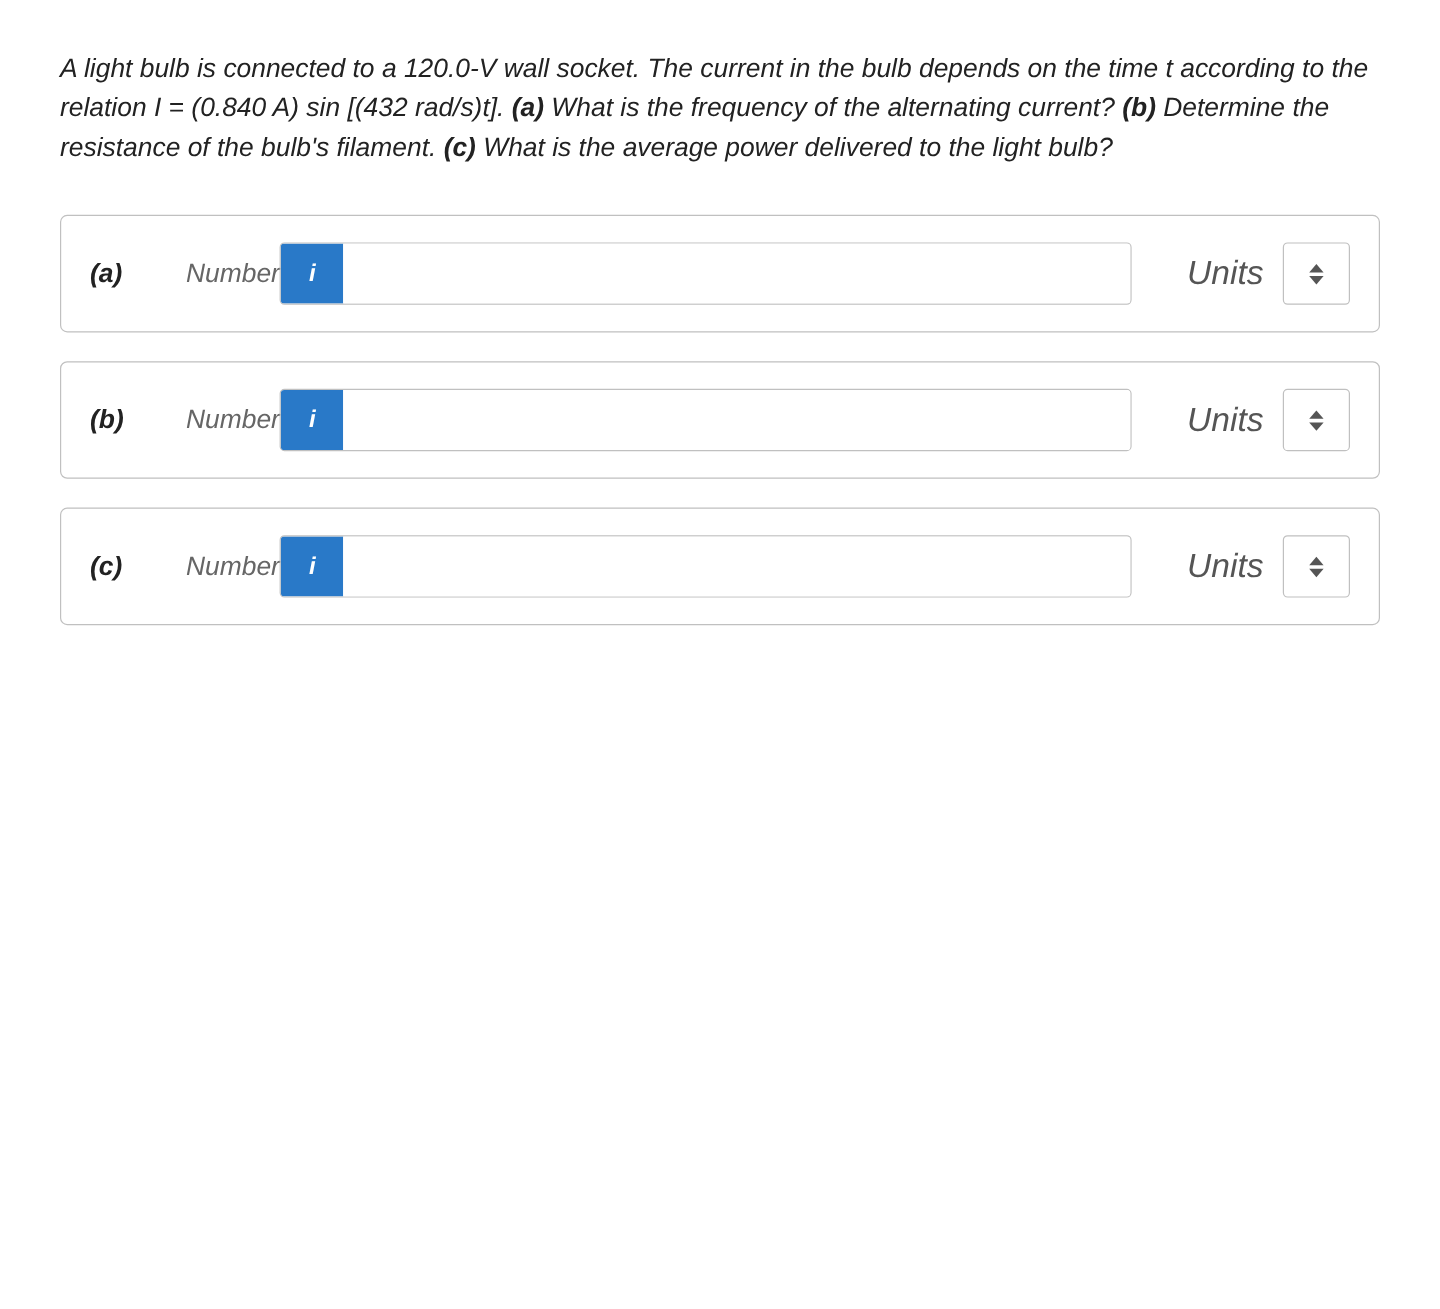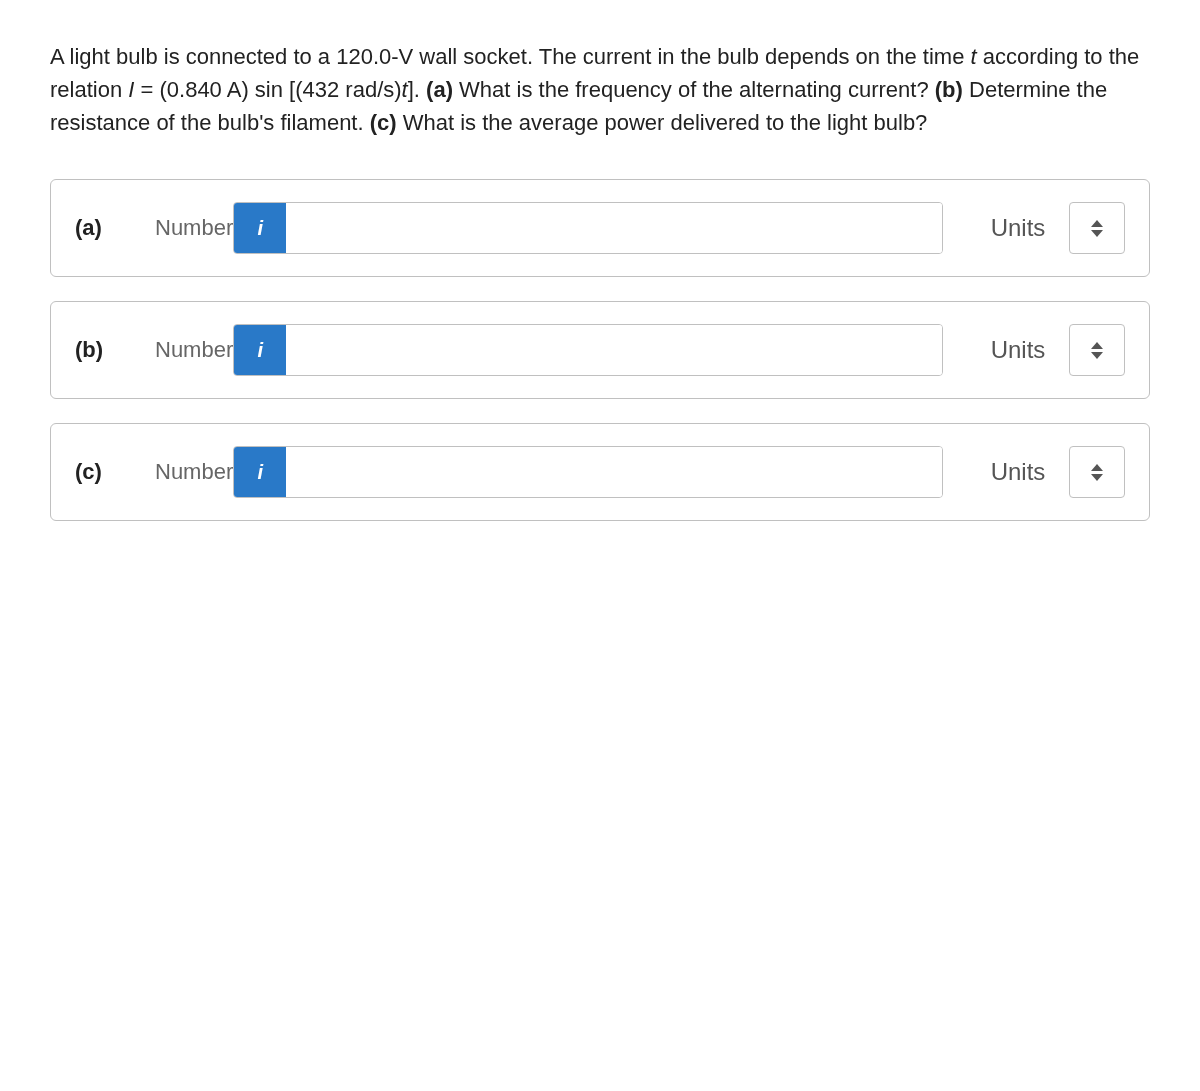--- a/index.html
+++ b/index.html
@@ -1,18 +1,19 @@
 <!DOCTYPE html>
 <html><head>
   <meta charset="utf-8">
   <style>
     * {
       box-sizing: border-box;
       margin: 0;
       padding: 0;
+      font-style: italic;
     }
 
     body {
       background-color: #ffffff;
       font-family: -apple-system, BlinkMacSystemFont, 'Segoe UI', Arial, sans-serif;
       font-size: 20px;
       color: #1a1a1a;
       width: 1200px;
       min-height: 1091px;
       padding: 40px 50px;
@@ -86,25 +87,25 @@
       flex: 1;
       border: none;
       outline: none;
       font-size: 18px;
       padding: 0 12px;
       color: #333;
       background: #fff;
     }
 
     .units-label {
-      font-size: 24px;
+      font-size: 28px;
       color: #555;
       margin-right: 16px;
       min-width: 70px;
-      text-align: center;
+      text-align: right;
     }
 
     .units-select {
       border: 1.5px solid #c0c0c0;
       border-radius: 4px;
       background: #fff;
       width: 56px;
       height: 52px;
       display: flex;
       align-items: center;

